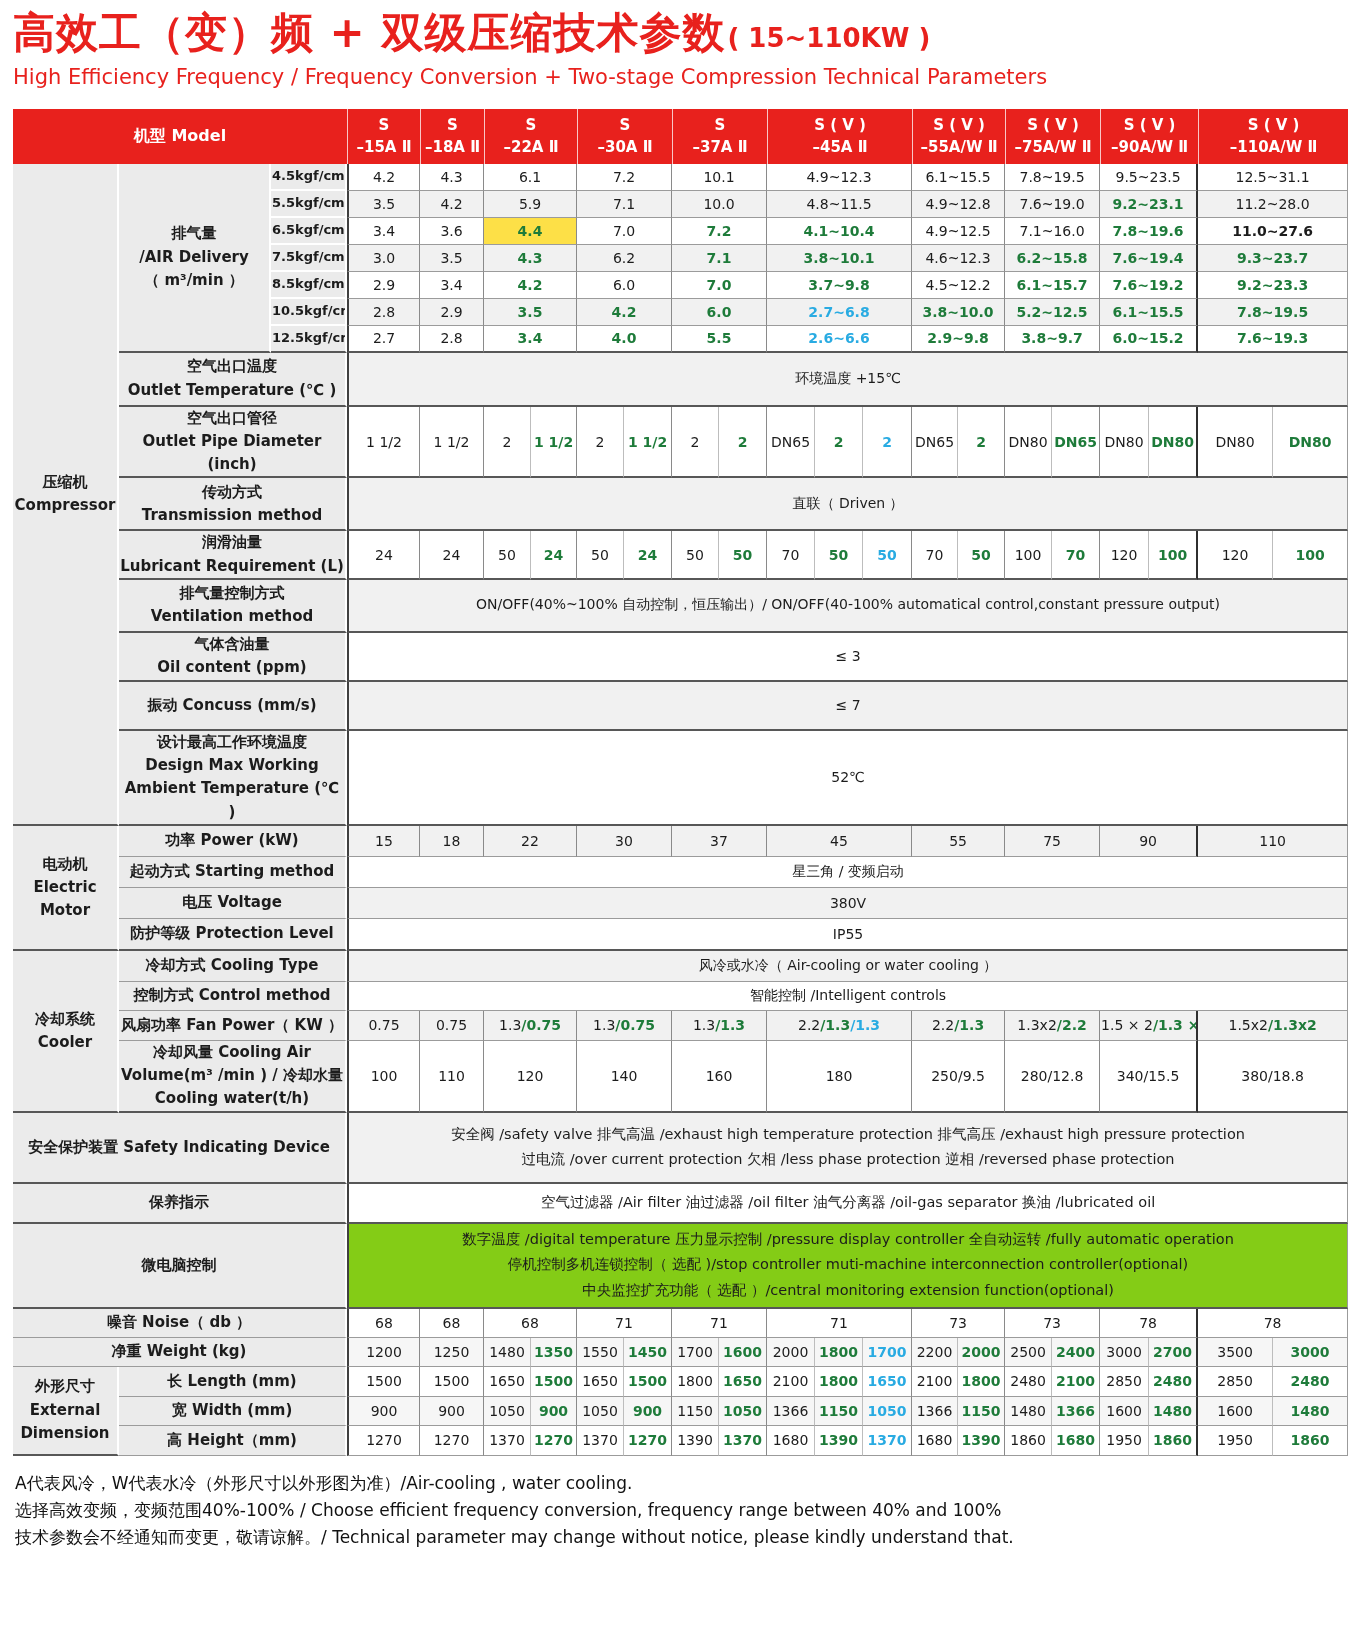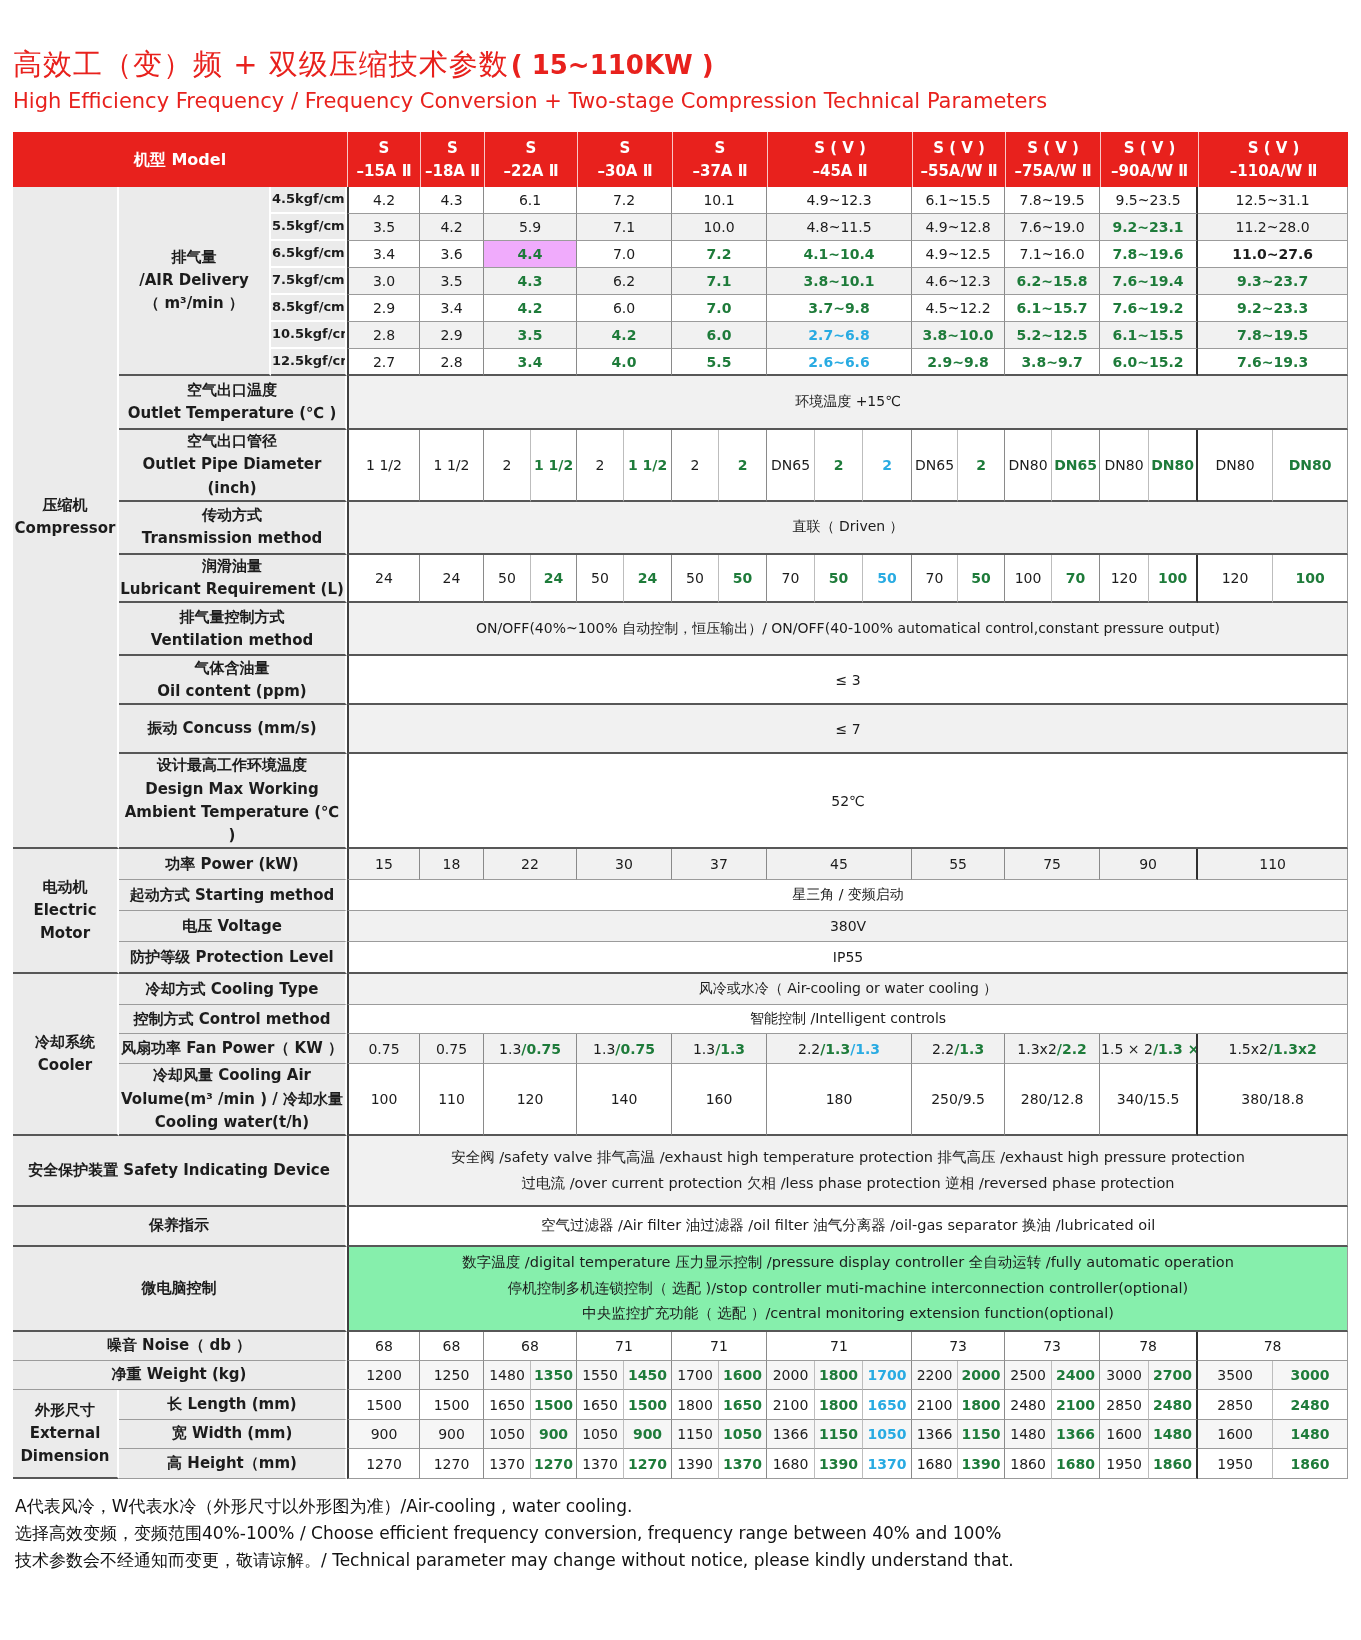--- a/index.html
+++ b/index.html
@@ -1,19 +1,19 @@
 <!DOCTYPE html>
 <html style="--red: #e8211d; --green: #1e7b3a; --blue: #29abe2;"><head>
 <meta charset="utf-8">
 <style>
   html,body{margin:0;padding:0;background:#fff;}
   body{width:1361px;min-height:1640px;font-family:"DejaVu Sans","Liberation Sans",sans-serif;color:#1c1c1c;}
   .page{padding:6px 13px 0 13px;}
   .title-row{display:flex;align-items:baseline;margin:2px 0 0 0;}
-  .title-cn{color:var(--red,#e8211d);font-size:29px;font-weight:normal;letter-spacing:1px;line-height:1.2;margin-top:39px;}
+  .title-cn{color:var(--red,#e8211d);font-size:42px;font-weight:bold;letter-spacing:1px;line-height:1.2;}
   .title-kw{color:var(--red,#e8211d);font-size:26px;font-weight:bold;margin-left:2px;text-align:center;}
   .subtitle{color:var(--red,#e8211d);font-size:21px;margin:6px 0 18px 0;line-height:1.25;}
   table{border-collapse:separate;border-spacing:0;table-layout:fixed;width:1335px;}
   td{box-sizing:border-box;padding:0 1px;text-align:center;vertical-align:middle;overflow:hidden;}
   .hcell{background:var(--red,#e8211d);color:#fff;font-size:15px;font-weight:bold;line-height:1.5;border-left:1px solid rgba(255,255,255,.75);}
   .hfirst{border-left:none;font-size:16px;}
   .cat,.lbl,.prs{background:#ebebeb;font-size:15px;line-height:1.55;border-right:2px solid #fff;}
   .cat{font-weight:bold;}
   .lbl{font-weight:bold;}
   .prs{font-size:13px;font-weight:bold;}
@@ -137,21 +137,21 @@
           <td class="dc" colspan="3" style="background: rgb(241, 241, 241); border-bottom: 1px solid rgb(155, 155, 155); border-right: 1px solid rgb(138, 138, 138);">4.8~11.5</td>
           <td class="dc" colspan="2" style="background: rgb(241, 241, 241); border-bottom: 1px solid rgb(155, 155, 155); border-right: 1px solid rgb(138, 138, 138);">4.9~12.8</td>
           <td class="dc" colspan="2" style="background: rgb(241, 241, 241); border-bottom: 1px solid rgb(155, 155, 155); border-right: 1px solid rgb(138, 138, 138);">7.6~19.0</td>
           <td class="dc g" colspan="2" style="background: rgb(241, 241, 241); border-bottom: 1px solid rgb(155, 155, 155); border-right: 2px solid rgb(47, 47, 47);">9.2~23.1</td>
           <td class="dc" colspan="2" style="background: rgb(241, 241, 241); border-bottom: 1px solid rgb(155, 155, 155); border-right: 1px solid rgb(155, 155, 155);">11.2~28.0</td>
         </tr>
         <tr style="height: 27px;">
           <td class="prs" style="border-bottom: 2px solid rgb(255, 255, 255);">6.5kgf/cm²</td>
           <td class="dc dstart" colspan="1" style="background: rgb(255, 255, 255); border-bottom: 1px solid rgb(155, 155, 155); border-right: 1px solid rgb(138, 138, 138);">3.4</td>
           <td class="dc" colspan="1" style="background: rgb(255, 255, 255); border-bottom: 1px solid rgb(155, 155, 155); border-right: 1px solid rgb(138, 138, 138);">3.6</td>
-          <td class="dc g" colspan="2" style="background: #f0abfc; border-bottom: 1px solid rgb(155, 155, 155); border-right: 1px solid rgb(138, 138, 138); text-align: center;">4.4</td>
+          <td class="dc g" colspan="2" style="background: #fde047; border-bottom: 1px solid rgb(155, 155, 155); border-right: 1px solid rgb(138, 138, 138); text-align: center;">4.4</td>
           <td class="dc" colspan="2" style="background: rgb(255, 255, 255); border-bottom: 1px solid rgb(155, 155, 155); border-right: 1px solid rgb(138, 138, 138);">7.0</td>
           <td class="dc g" colspan="2" style="background: rgb(255, 255, 255); border-bottom: 1px solid rgb(155, 155, 155); border-right: 1px solid rgb(138, 138, 138);">7.2</td>
           <td class="dc g" colspan="3" style="background: rgb(255, 255, 255); border-bottom: 1px solid rgb(155, 155, 155); border-right: 1px solid rgb(138, 138, 138);">4.1~10.4</td>
           <td class="dc" colspan="2" style="background: rgb(255, 255, 255); border-bottom: 1px solid rgb(155, 155, 155); border-right: 1px solid rgb(138, 138, 138);">4.9~12.5</td>
           <td class="dc" colspan="2" style="background: rgb(255, 255, 255); border-bottom: 1px solid rgb(155, 155, 155); border-right: 1px solid rgb(138, 138, 138);">7.1~16.0</td>
           <td class="dc g" colspan="2" style="background: rgb(255, 255, 255); border-bottom: 1px solid rgb(155, 155, 155); border-right: 2px solid rgb(47, 47, 47);">7.8~19.6</td>
           <td class="dc" colspan="2" style="background: rgb(255, 255, 255); border-bottom: 1px solid rgb(155, 155, 155); border-right: 1px solid rgb(155, 155, 155); font-weight: bold;">11.0~27.6</td>
         </tr>
         <tr style="height: 27px;">
           <td class="prs" style="border-bottom: 2px solid rgb(255, 255, 255);">7.5kgf/cm²</td>
@@ -396,21 +396,21 @@
             <div>保养指示</div>
           </td>
           <td class="dc dstart multiline" colspan="19" style="background: rgb(255, 255, 255); border-bottom: 2px solid rgb(87, 87, 87); border-right: 1px solid rgb(155, 155, 155);">
             <div>空气过滤器 /Air filter  油过滤器 /oil filter   油气分离器 /oil-gas separator  换油 /lubricated oil</div>
           </td>
         </tr>
         <tr style="height: 85px;">
           <td class="lbl" colspan="3" style="border-bottom: 2px solid rgb(87, 87, 87);">
             <div>微电脑控制</div>
           </td>
-          <td class="dc dstart multiline" colspan="19" style="background: #86efac; border-bottom: 2px solid rgb(87, 87, 87); border-right: 1px solid rgb(155, 155, 155);">
+          <td class="dc dstart multiline" colspan="19" style="background: #84cc16; border-bottom: 2px solid rgb(87, 87, 87); border-right: 1px solid rgb(155, 155, 155);">
             <div>数字温度 /digital temperature  压力显示控制 /pressure display controller  全自动运转 /fully automatic operation</div>
             <div>停机控制多机连锁控制（ 选配 )/stop controller muti-machine interconnection controller(optional)</div>
             <div>中央监控扩充功能（ 选配 ）/central monitoring extension function(optional)</div>
           </td>
         </tr>
         <tr style="height: 29px;">
           <td class="lbl" colspan="3" style="border-bottom: 1px solid rgb(155, 155, 155);">
             <div>噪音 Noise（ db ）</div>
           </td>
           <td class="dc dstart" colspan="1" style="background: rgb(255, 255, 255); border-bottom: 1px solid rgb(155, 155, 155); border-right: 1px solid rgb(138, 138, 138);">68</td>

